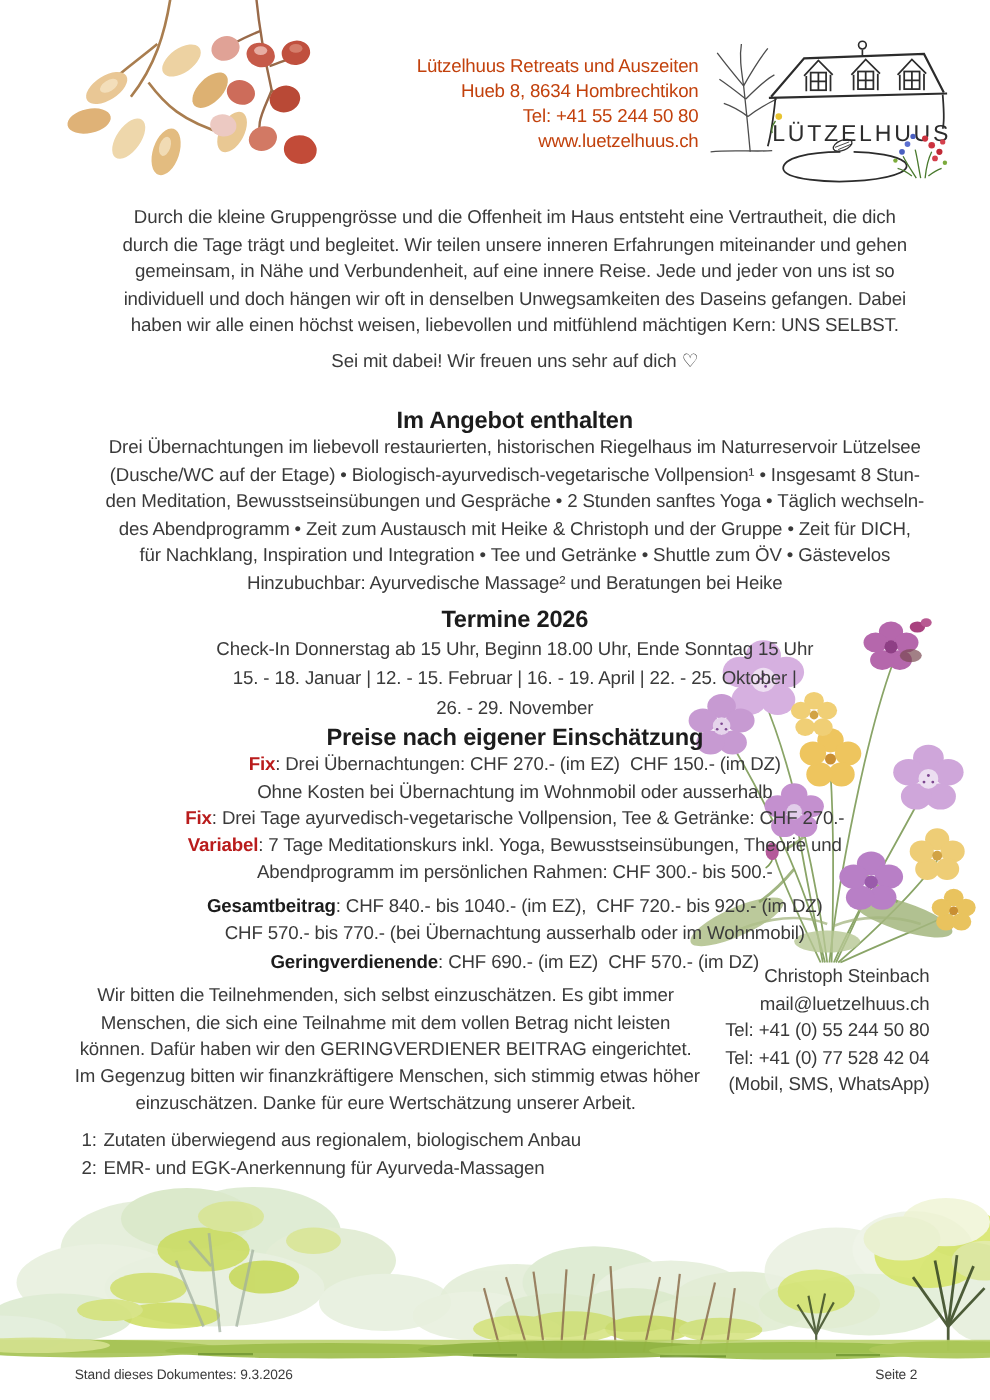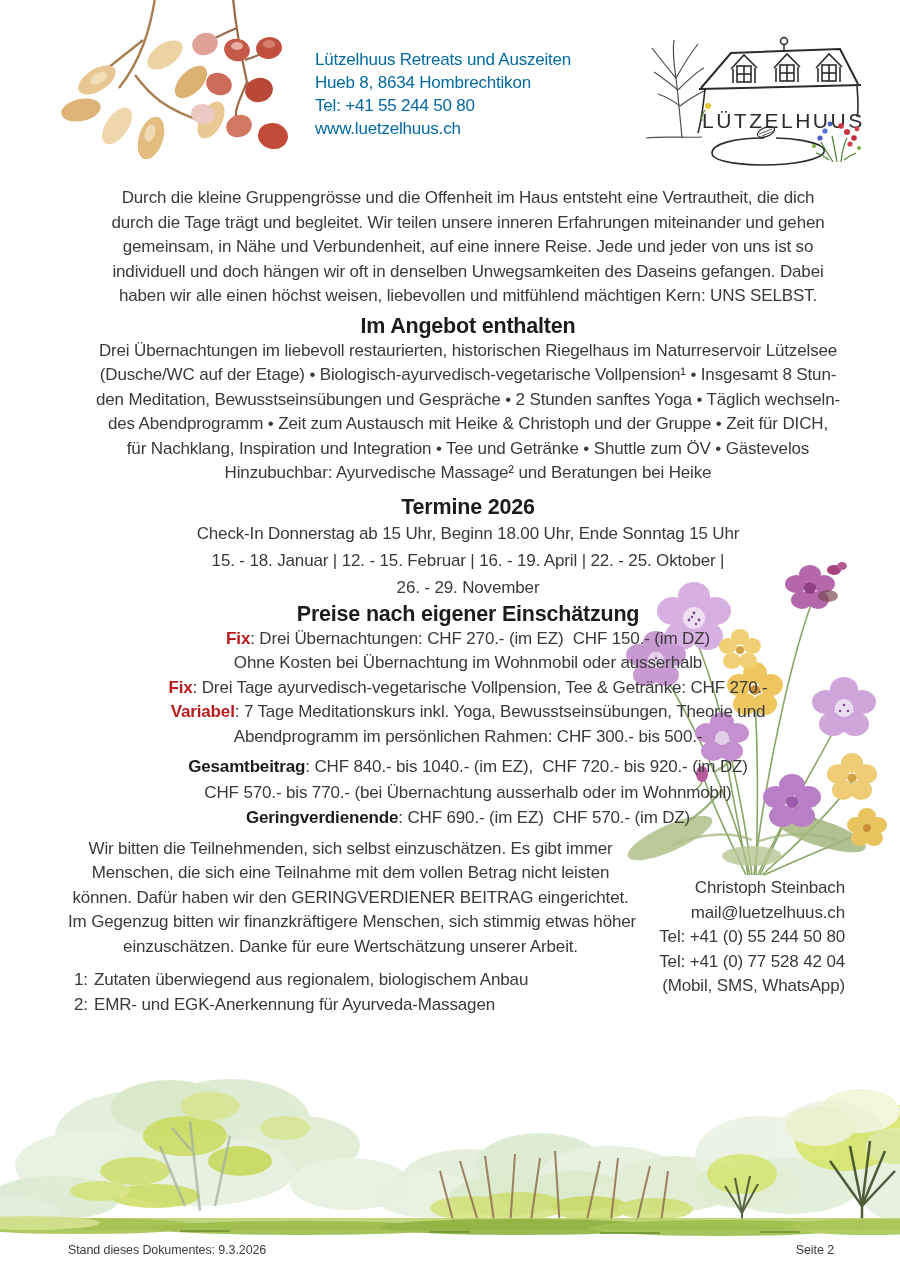--- a/index.html
+++ b/index.html
@@ -5,30 +5,30 @@
   html,body{margin:0;padding:0;}
   body{background:#888;}
   .page{
     position:relative; width:900px; height:1273px; margin:0 auto;
     background:#ffffff; overflow:hidden;
     font-family:"Liberation Sans","DejaVu Sans",sans-serif;
     color:#3a3a3a;
   }
   
   .leaves-art{position:absolute;left:55px;top:0;width:260px;height:168px;}
-  .contact{position:absolute;top:48px;right:265px;width:320px;
-    color:#0369a1;font-size:17px;line-height:23px;letter-spacing:-0.2px;}
+  .contact{position:absolute;top:48px;right:265px;width:320px;text-align:right;
+    color:#c2410c;font-size:17px;line-height:23px;letter-spacing:-0.2px;}
   .logo-art{position:absolute;left:644px;top:26px;width:230px;height:142px;}
   
   .content{position:absolute;left:68px;top:186px;width:800px;
     font-size:17px;line-height:24.5px;letter-spacing:-0.15px;z-index:2;text-align:center;}
   .lines > div{white-space:pre;}
   h2{font-size:21.5px;line-height:26px;margin:0;color:#1c1c1c;font-weight:bold;letter-spacing:-0.2px;}
   .cta{margin-top:8px;}
-  .h-angebot{margin-top:4px;}
+  .h-angebot{margin-top:28px;}
   .h-termine{margin-top:8px;}
   .termine-lines{line-height:27px;}
   .h-preise{}
   .preise-lines b{color:#b91c1c;}
   .gesamt-lines{margin-top:5px;line-height:25.5px;}
   .gesamt-lines b{color:#1c1c1c;}
   .selbst{margin-top:6px;width:565px;}
   .footnotes{margin-top:8px;line-height:25px;}
   .fn-row{display:flex;}
   .fn-num{width:26px;flex:none;}
@@ -176,20 +176,21 @@
 
   <div class="content">
 
     <div class="lines intro">
         <div>Durch die kleine Gruppengrösse und die Offenheit im Haus entsteht eine Vertrautheit, die dich</div>
         <div>durch die Tage trägt und begleitet. Wir teilen unsere inneren Erfahrungen miteinander und gehen</div>
         <div>gemeinsam, in Nähe und Verbundenheit, auf eine innere Reise. Jede und jeder von uns ist so</div>
         <div>individuell und doch hängen wir oft in denselben Unwegsamkeiten des Daseins gefangen. Dabei</div>
         <div>haben wir alle einen höchst weisen, liebevollen und mitfühlend mächtigen Kern: UNS SELBST.</div>
       </div>
+    <div class="cta">Sei mit dabei! Wir freuen uns sehr auf dich ♡</div>
 
     <h2 class="h-angebot">Im Angebot enthalten</h2>
     <div class="lines">
         <div>Drei Übernachtungen im liebevoll restaurierten, historischen Riegelhaus im Naturreservoir Lützelsee</div>
         <div>(Dusche/WC auf der Etage) • Biologisch-ayurvedisch-vegetarische Vollpension¹ • Insgesamt 8 Stun-</div>
         <div>den Meditation, Bewusstseinsübungen und Gespräche • 2 Stunden sanftes Yoga • Täglich wechseln-</div>
         <div>des Abendprogramm • Zeit zum Austausch mit Heike &amp; Christoph und der Gruppe • Zeit für DICH,</div>
         <div>für Nachklang, Inspiration und Integration • Tee und Getränke • Shuttle zum ÖV • Gästevelos</div>
         <div>Hinzubuchbar: Ayurvedische Massage² und Beratungen bei Heike</div>
       </div>

